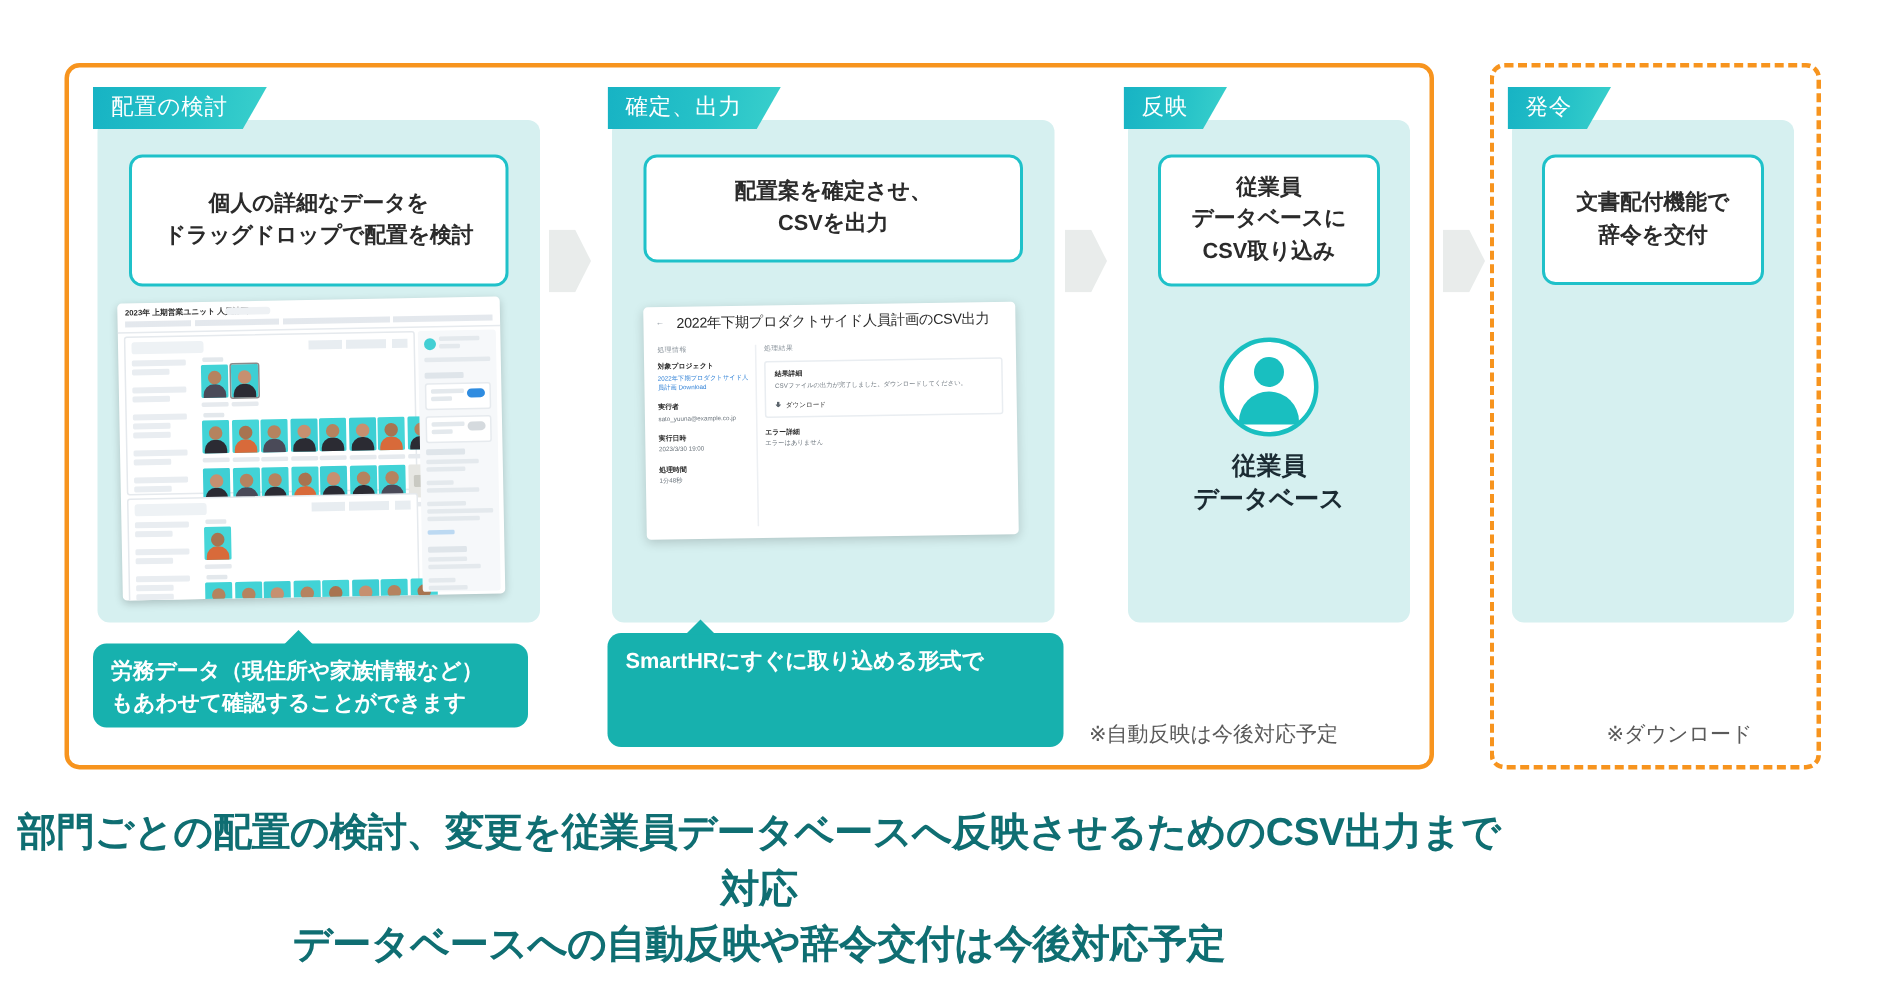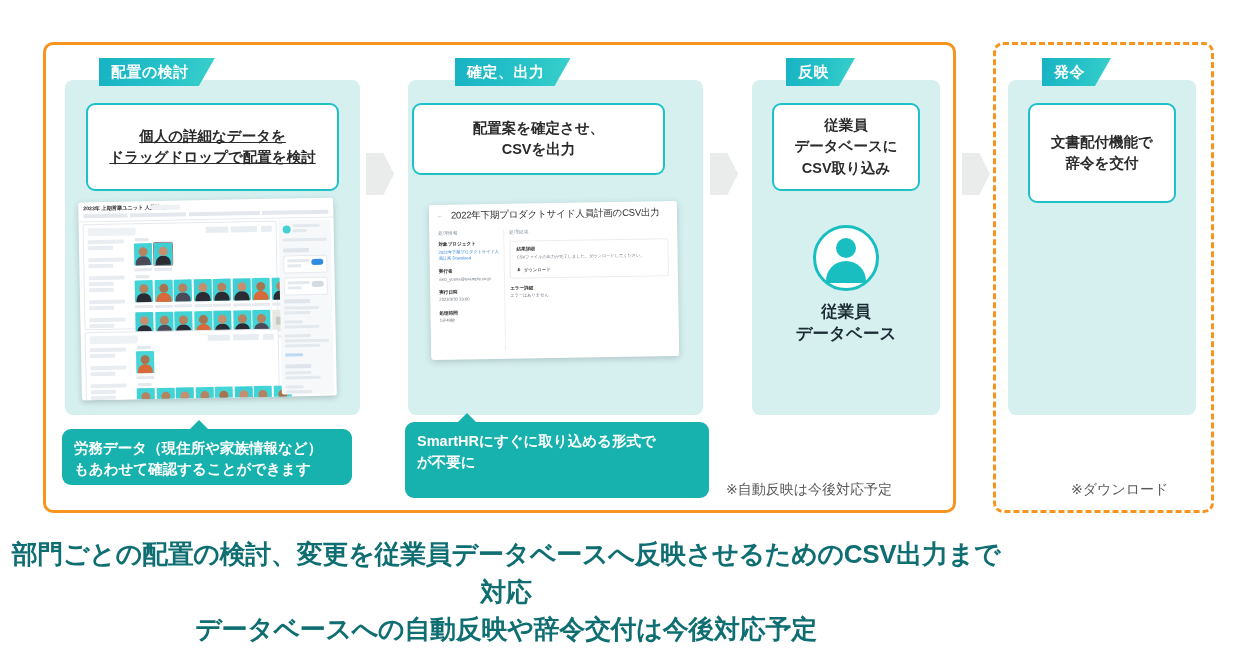--- a/index.html
+++ b/index.html
@@ -39,53 +39,52 @@
   .panel.p3{left:752px;top:80px;width:188px;height:335px;}
   .panel.p4{left:1008px;top:80px;width:188px;height:335px;}
 
   
   .tab{
     position:absolute;
     height:28px;
     background:linear-gradient(100deg,#17b3c4 0%,#27c3c8 60%,#3ad0cc 100%);
     color:#ffffff;
     font-size:15px;
-    font-weight:bold;
+    font-weight:normal;
     line-height:28px;
     padding:0 26px 17px 12px;
     box-sizing:border-box;
     white-space:nowrap;
     clip-path:polygon(0 0, 100% 0, calc(100% - 16px) 100%, 0 100%);
     letter-spacing:0.5px;
-    margin-left:37px;
   }
   .tab.t1{left:62px;top:58px;}
-  .tab.t2{left:418px;top:58px;text-align:center;}
+  .tab.t2{left:405px;top:58px;text-align:center;}
   .tab.t3{left:749px;top:58px;}
   .tab.t4{left:1005px;top:58px;}
 
   
   .headbox{
     position:absolute;
     background:#ffffff;
     border:2px solid #1fc1c9;
     border-radius:9px;
     box-sizing:border-box;
     display:flex;align-items:center;justify-content:center;
     text-align:center;
     color:#2b2b2b;
     font-size:14.5px;
     font-weight:bold;
     line-height:1.45;
     padding:6px 8px;
   }
-  .headbox.h1{left:86px;top:103px;width:253px;height:88px;text-decoration:underline;}
-  .headbox.h2{left:412px;top:103px;width:253px;height:72px;}
+  .headbox.h1{left:86px;top:103px;width:253px;height:88px;}
+  .headbox.h2{left:429px;top:103px;width:253px;height:72px;}
   .headbox.h3{left:772px;top:103px;width:148px;height:88px;}
-  .headbox.h4{left:1028px;top:103px;width:148px;height:100px;}
+  .headbox.h4{left:1028px;top:103px;width:148px;height:87px;}
 
   
   .chev{
     position:absolute;
     width:28px;height:42px;
     background:#e9eceb;
     clip-path:polygon(0 0, 62% 0, 100% 50%, 62% 100%, 0 100%);
   }
   .chev.c1{left:366px;top:153px;}
   .chev.c2{left:710px;top:153px;}
@@ -528,21 +527,20 @@
           <span>ダウンロード</span>
         </div>
       </div>
       <div class="s2-lbl">エラー詳細</div>
       <div class="s2-val">エラーはありません</div>
     </div>
   </div>
 
   <div class="bubble b2">
     <div>SmartHRにすぐに取り込める形式で</div>
-    <div>が不要に</div>
   </div>
 
   <div class="chev c2"></div>
 
   <div class="panel p3"></div>
   <div class="tab t3">反映</div>
   <div class="headbox h3">
     <div>
       <div>従業員</div>
       <div>データベースに</div>

